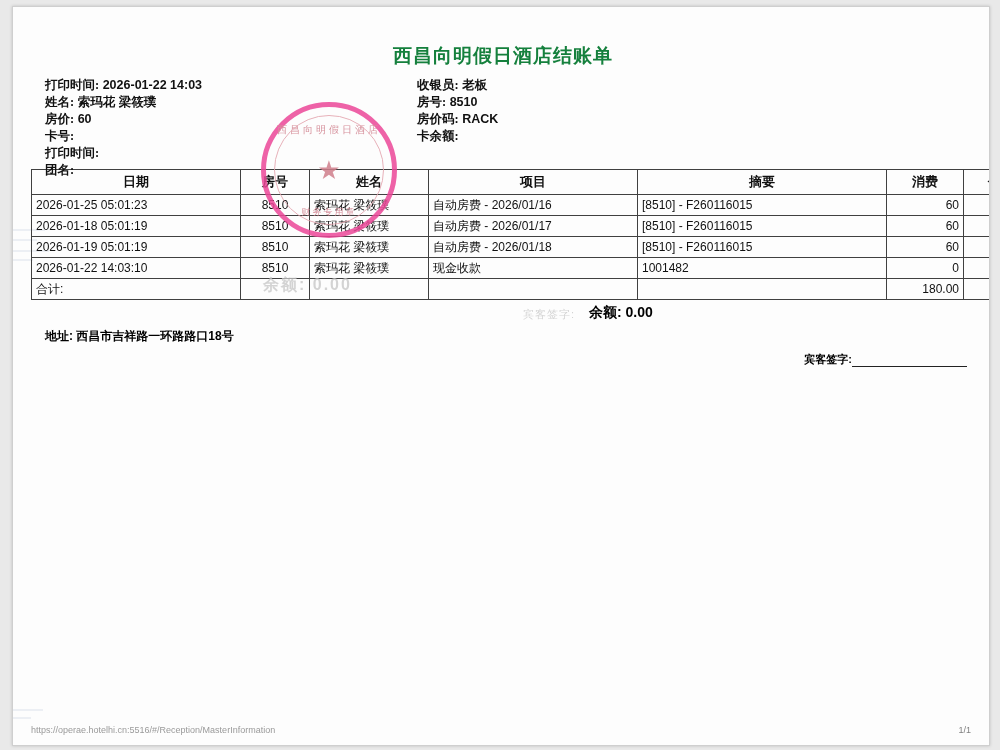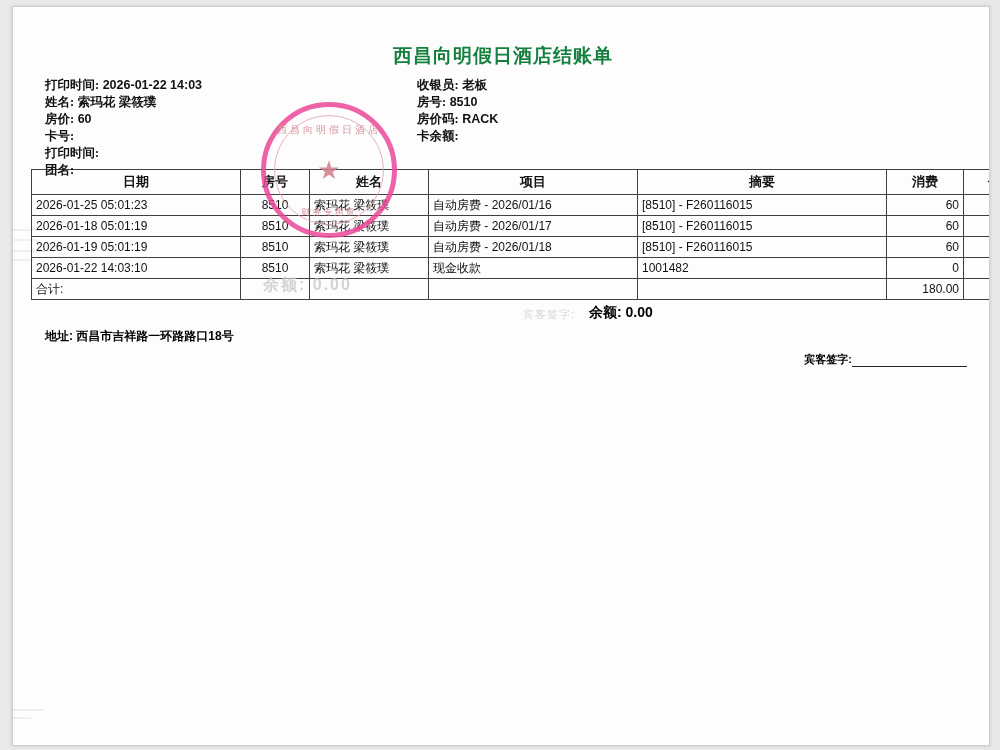--- a/index.html
+++ b/index.html
@@ -415,14 +415,18 @@
 
   <div class="ghost ghost-balance">余额: 0.00</div>
   <div class="ghost ghost-sign">宾客签字:</div>
 
   <div class="stamp">
     <div class="stamp-text-top">西昌向明假日酒店</div>
     <div class="stamp-star">★</div>
     <div class="stamp-text-bottom">财务专用章</div>
   </div>
 
+  <div class="browser-footer">
+    <span class="bf-left">https://operae.hotelhi.cn:5516/#/Reception/MasterInformation</span>
+    <span class="bf-right">1/1</span>
+  </div>
 
 </div>
 
 </body></html>

